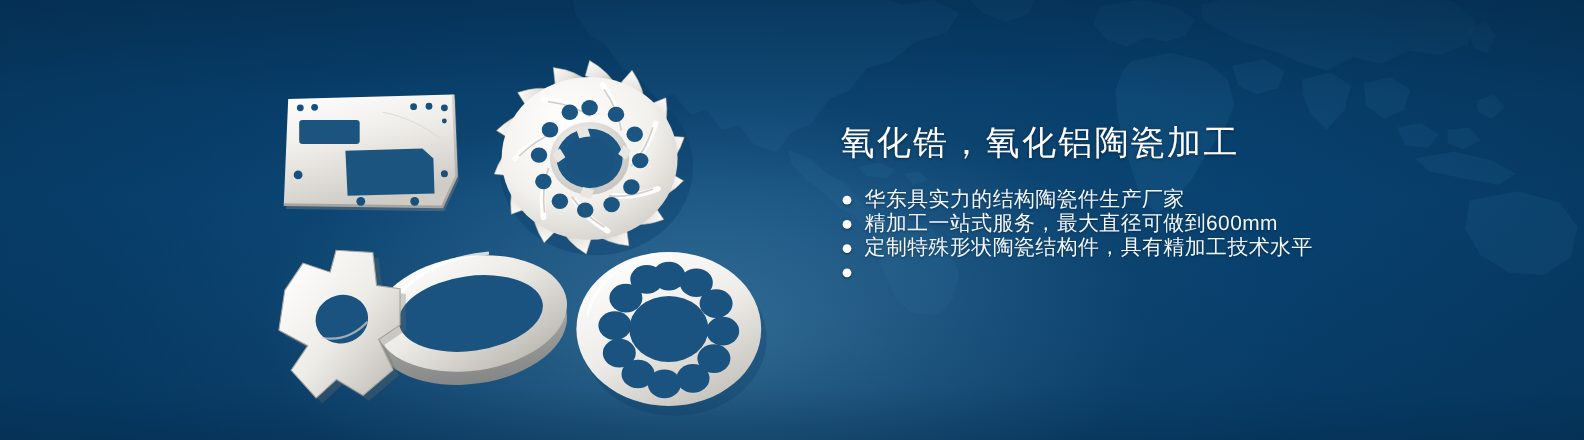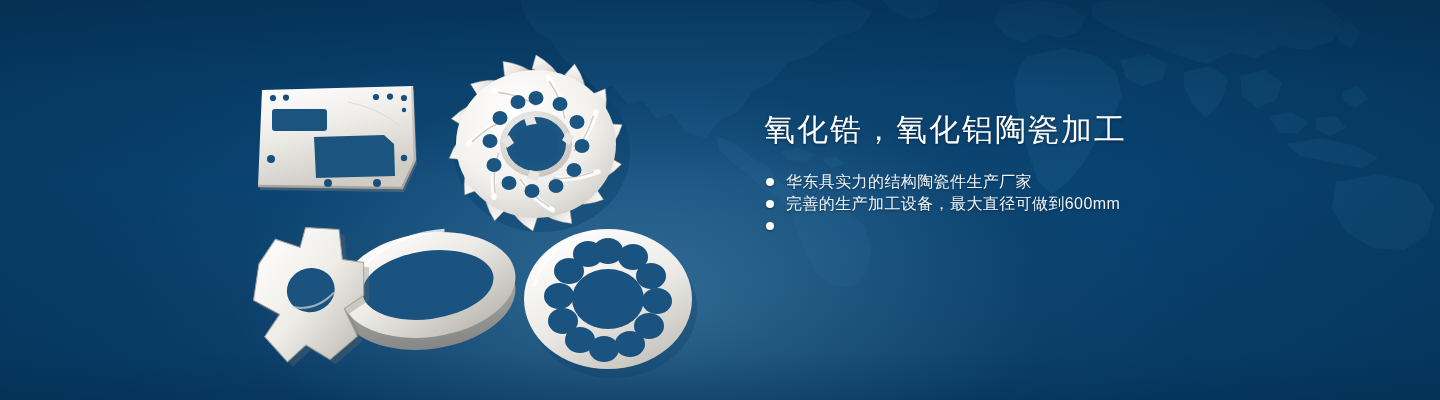--- a/index.html
+++ b/index.html
@@ -91,21 +91,21 @@
   .bullet-dot {
     width: 8px;
     height: 8px;
     border-radius: 50%;
     background: #ffffff;
     flex: 0 0 auto;
     margin-right: 12px;
     box-shadow: 0 1px 2px rgba(0,16,34,0.5);
   }
   .bullet-text {
-    font-size: 16px;
+    font-size: 19px;
     line-height: 22px;
     color: #f2f7fb;
     letter-spacing: 0.4px;
     white-space: nowrap;
     text-shadow: 0 1px 2px rgba(0,18,38,0.5);
   }
 
   
   .parts-layer {
     position: absolute;
@@ -435,21 +435,25 @@
 
   <div class="text-block">
     <div class="headline">氧化锆，氧化铝陶瓷加工</div>
     <ul class="bullet-list">
       <li class="bullet-item">
         <span class="bullet-dot"></span>
         <span class="bullet-text">华东具实力的结构陶瓷件生产厂家</span>
       </li>
       <li class="bullet-item">
         <span class="bullet-dot"></span>
-        <span class="bullet-text">完善的生产加工设备，最大直径可做到600mm</span>
+        <span class="bullet-text">精加工一站式服务，最大直径可做到600mm</span>
+      </li>
+      <li class="bullet-item">
+        <span class="bullet-dot"></span>
+        <span class="bullet-text">定制特殊形状陶瓷结构件，具有精加工技术水平</span>
       </li>
       <li class="bullet-item">
         <span class="bullet-dot"></span>
       </li>
     </ul>
   </div>
 
 </div>
 
 </body></html>

